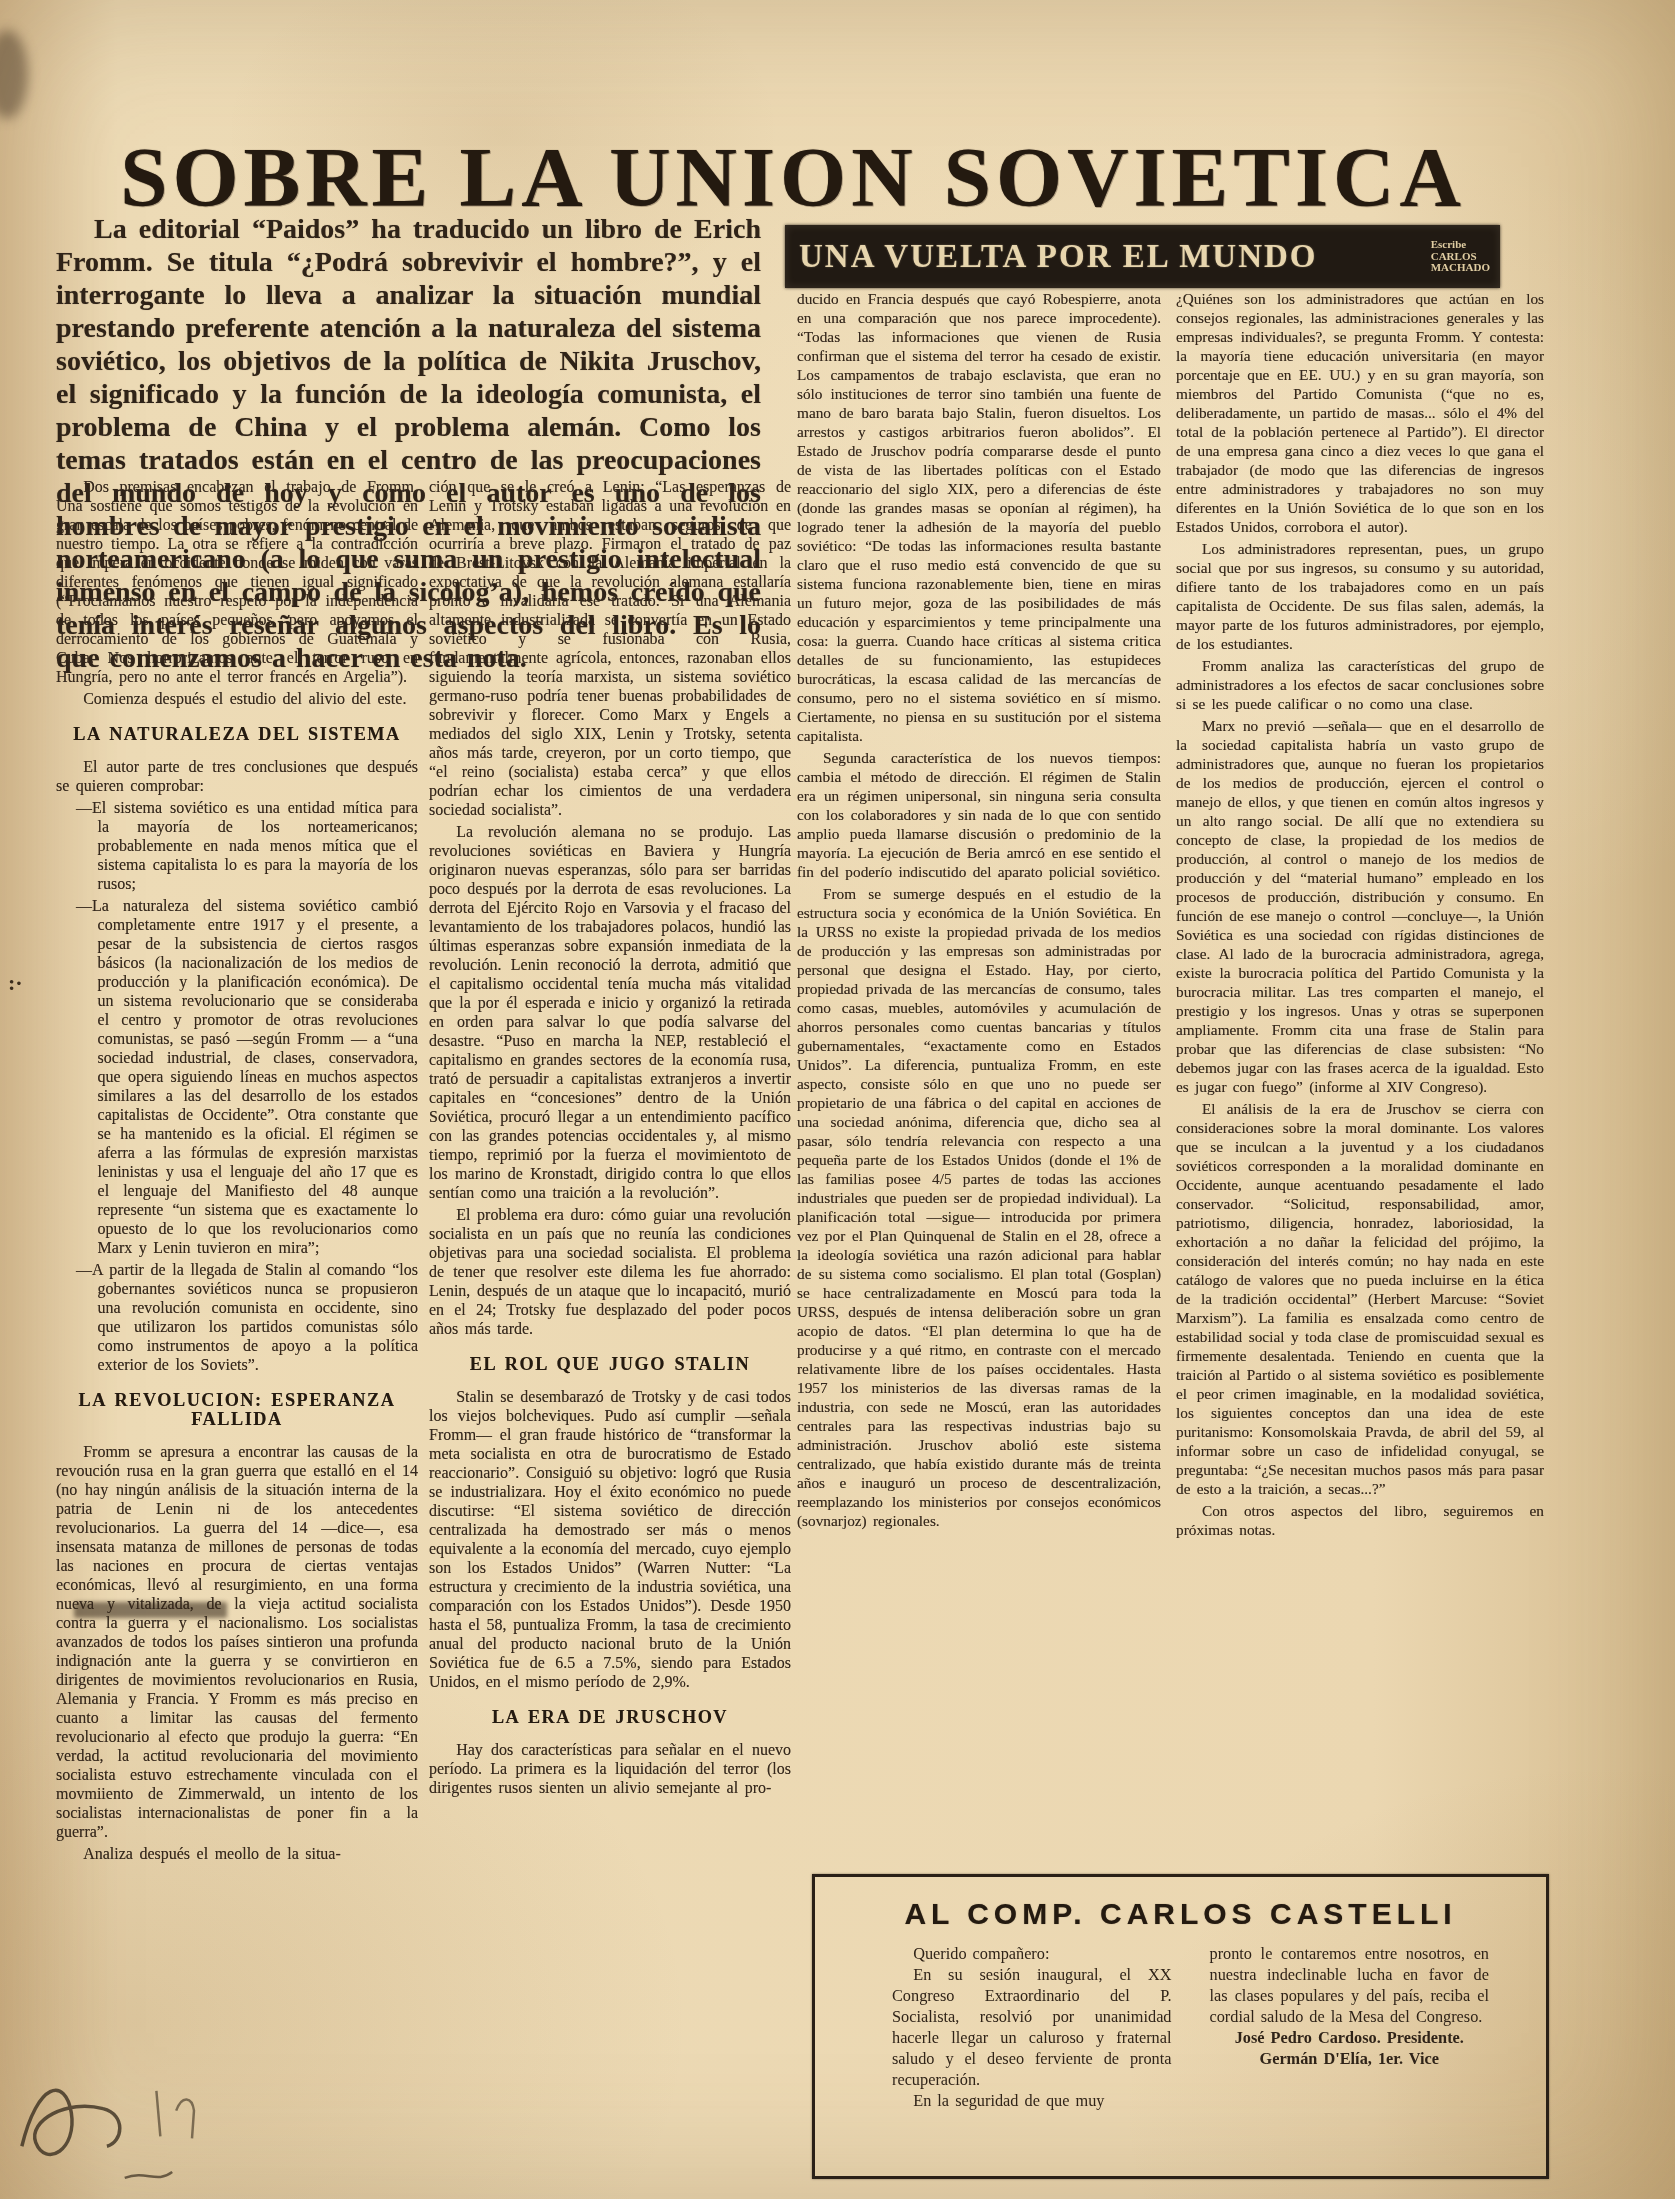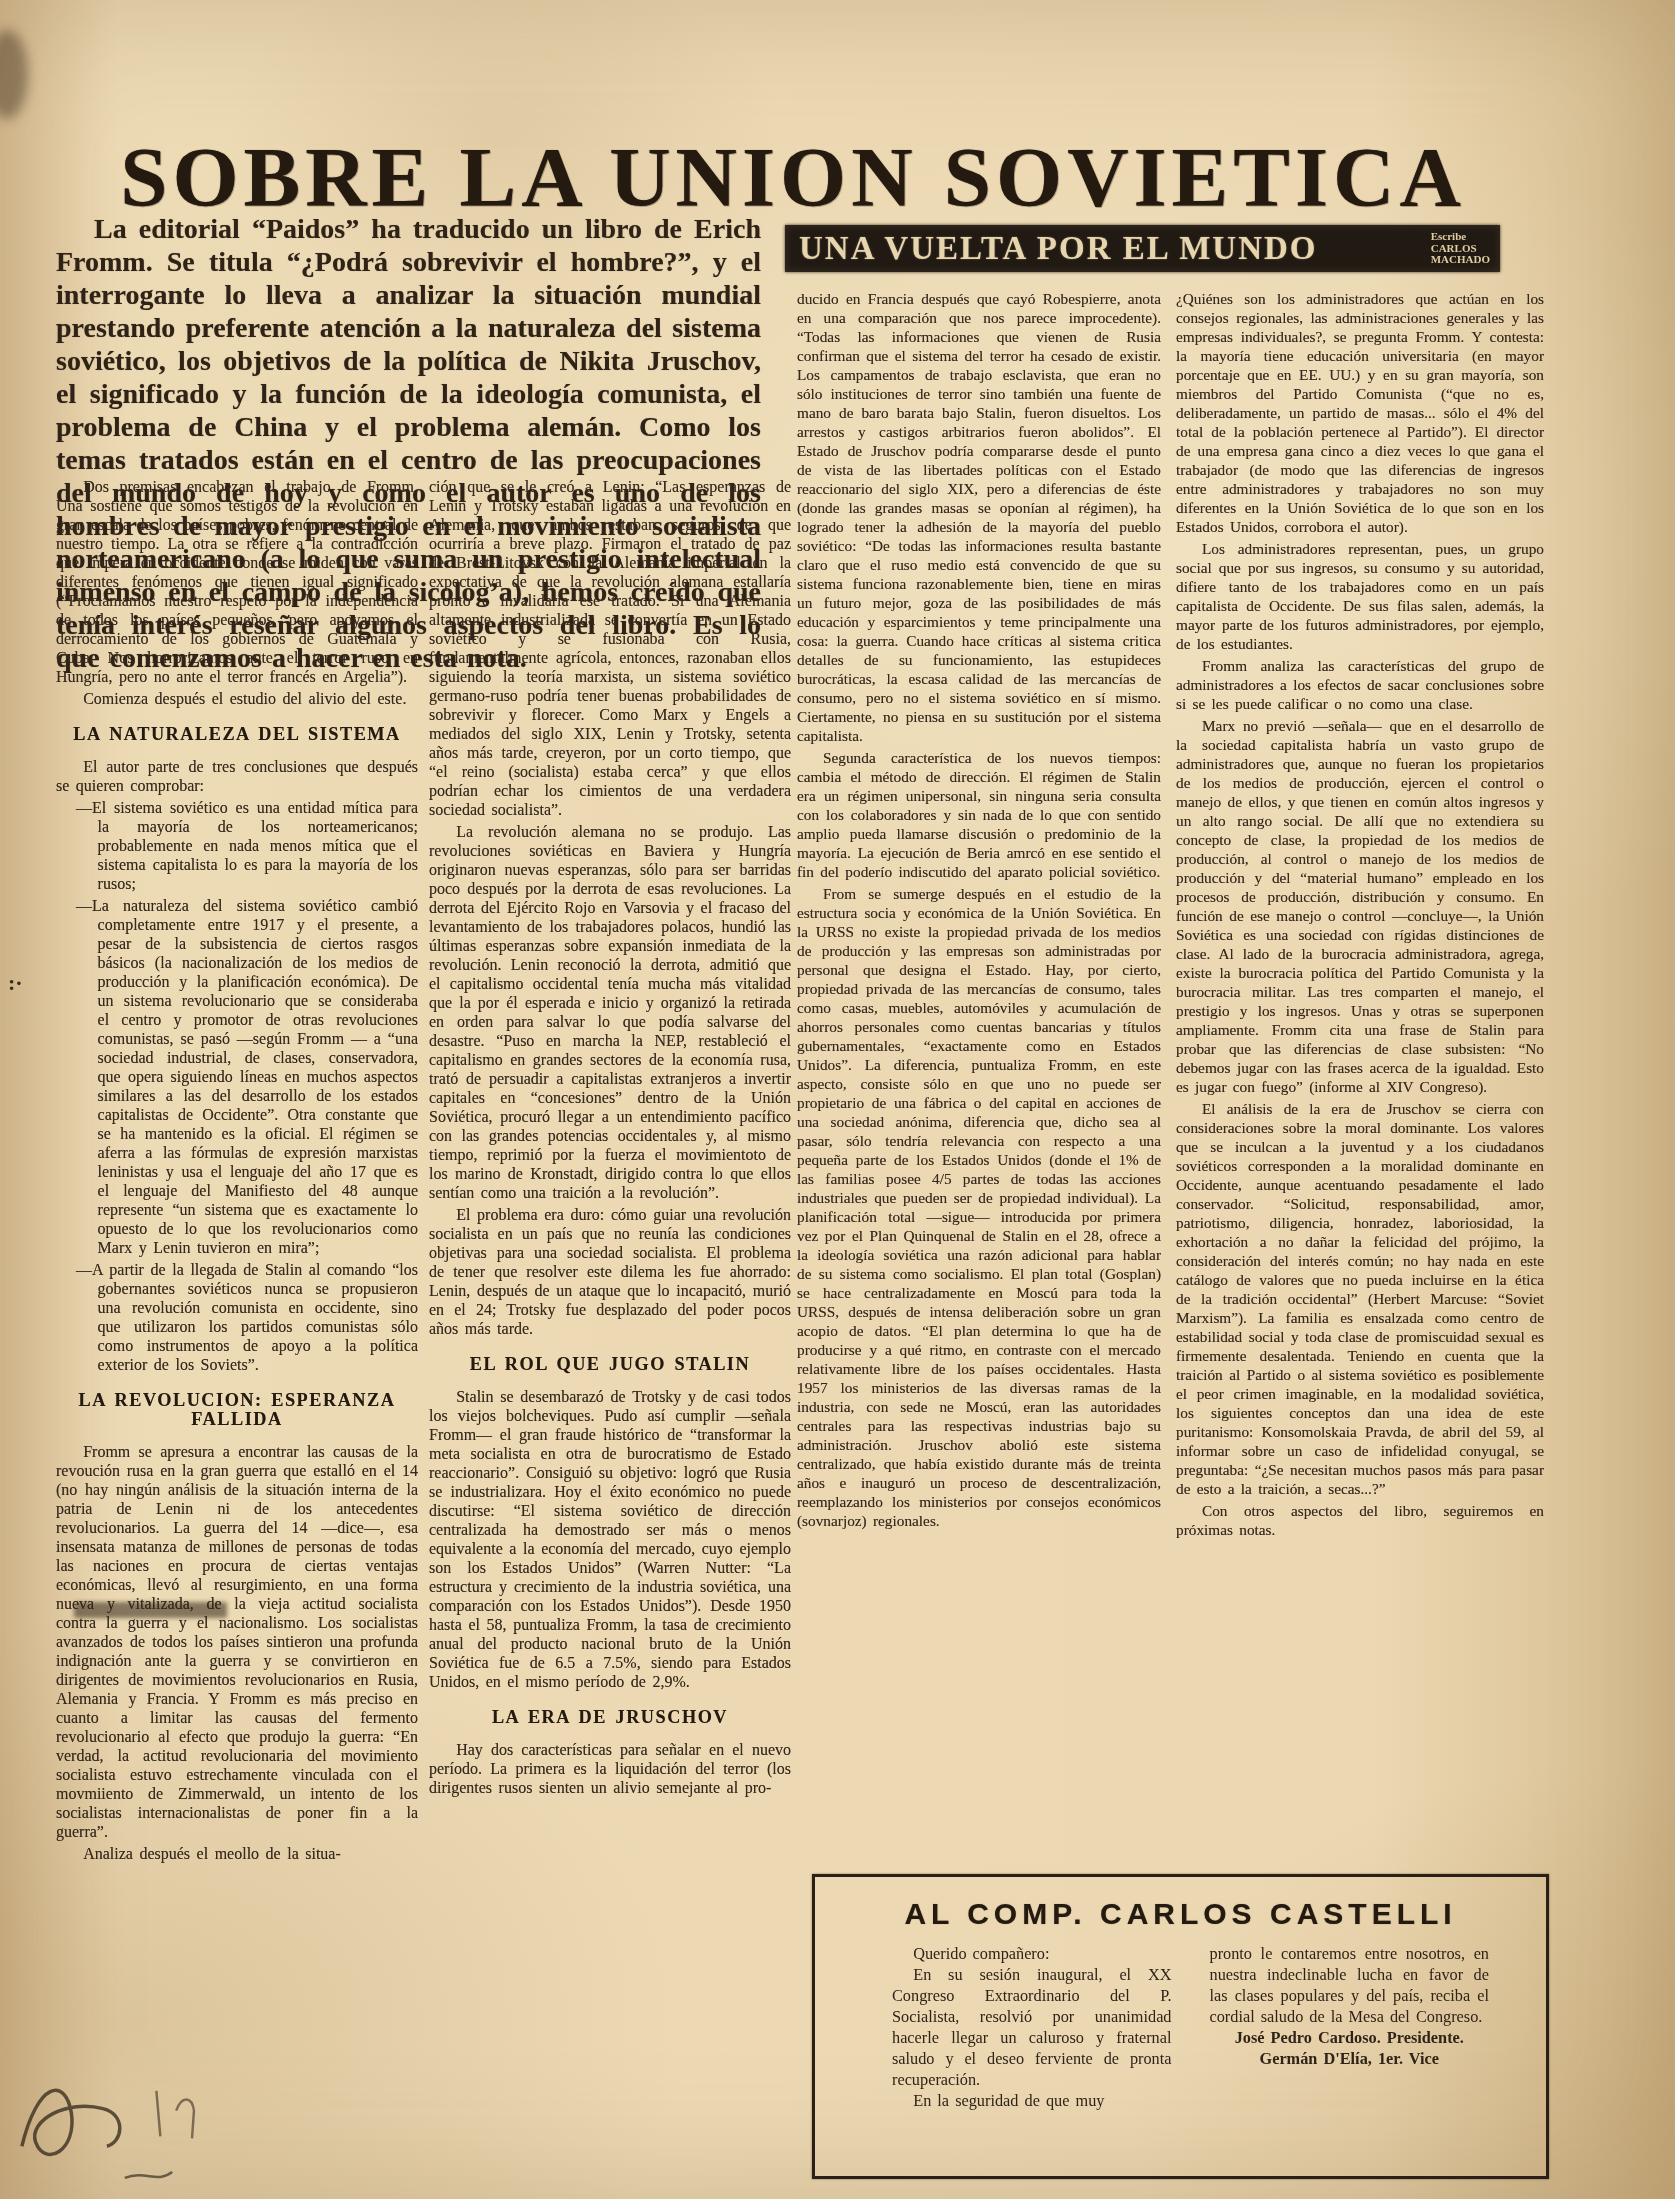--- a/index.html
+++ b/index.html
@@ -25,21 +25,21 @@
   }
   .intro{
     position:absolute;left:56px;top:168px;width:705px;
     font-size:28px;font-weight:bold;line-height:33px;
     text-align:justify;text-indent:38px;color:#2f2318;
     word-spacing:3px;
     text-shadow:0 0 1px rgba(40,25,10,.35);
     margin-top:44px;
   }
   .banner{
-    position:absolute;left:785px;top:225px;width:715px;height:47px;
+    position:absolute;left:785px;top:225px;width:715px;height:63px;
     background:#211a13;display:flex;align-items:center;justify-content:space-between;
     box-shadow:0 0 3px rgba(25,18,10,.8), inset 0 0 10px rgba(245,225,180,.12);
   }
   .banner-title{
     font-size:33px;font-weight:bold;letter-spacing:2px;color:#e7d5ad;
     padding-left:14px;white-space:nowrap;
     text-shadow:0 0 2px rgba(231,213,173,.4);
   }
   .banner-byline{
     font-size:11px;line-height:11.4px;font-weight:bold;color:#e0cda2;

